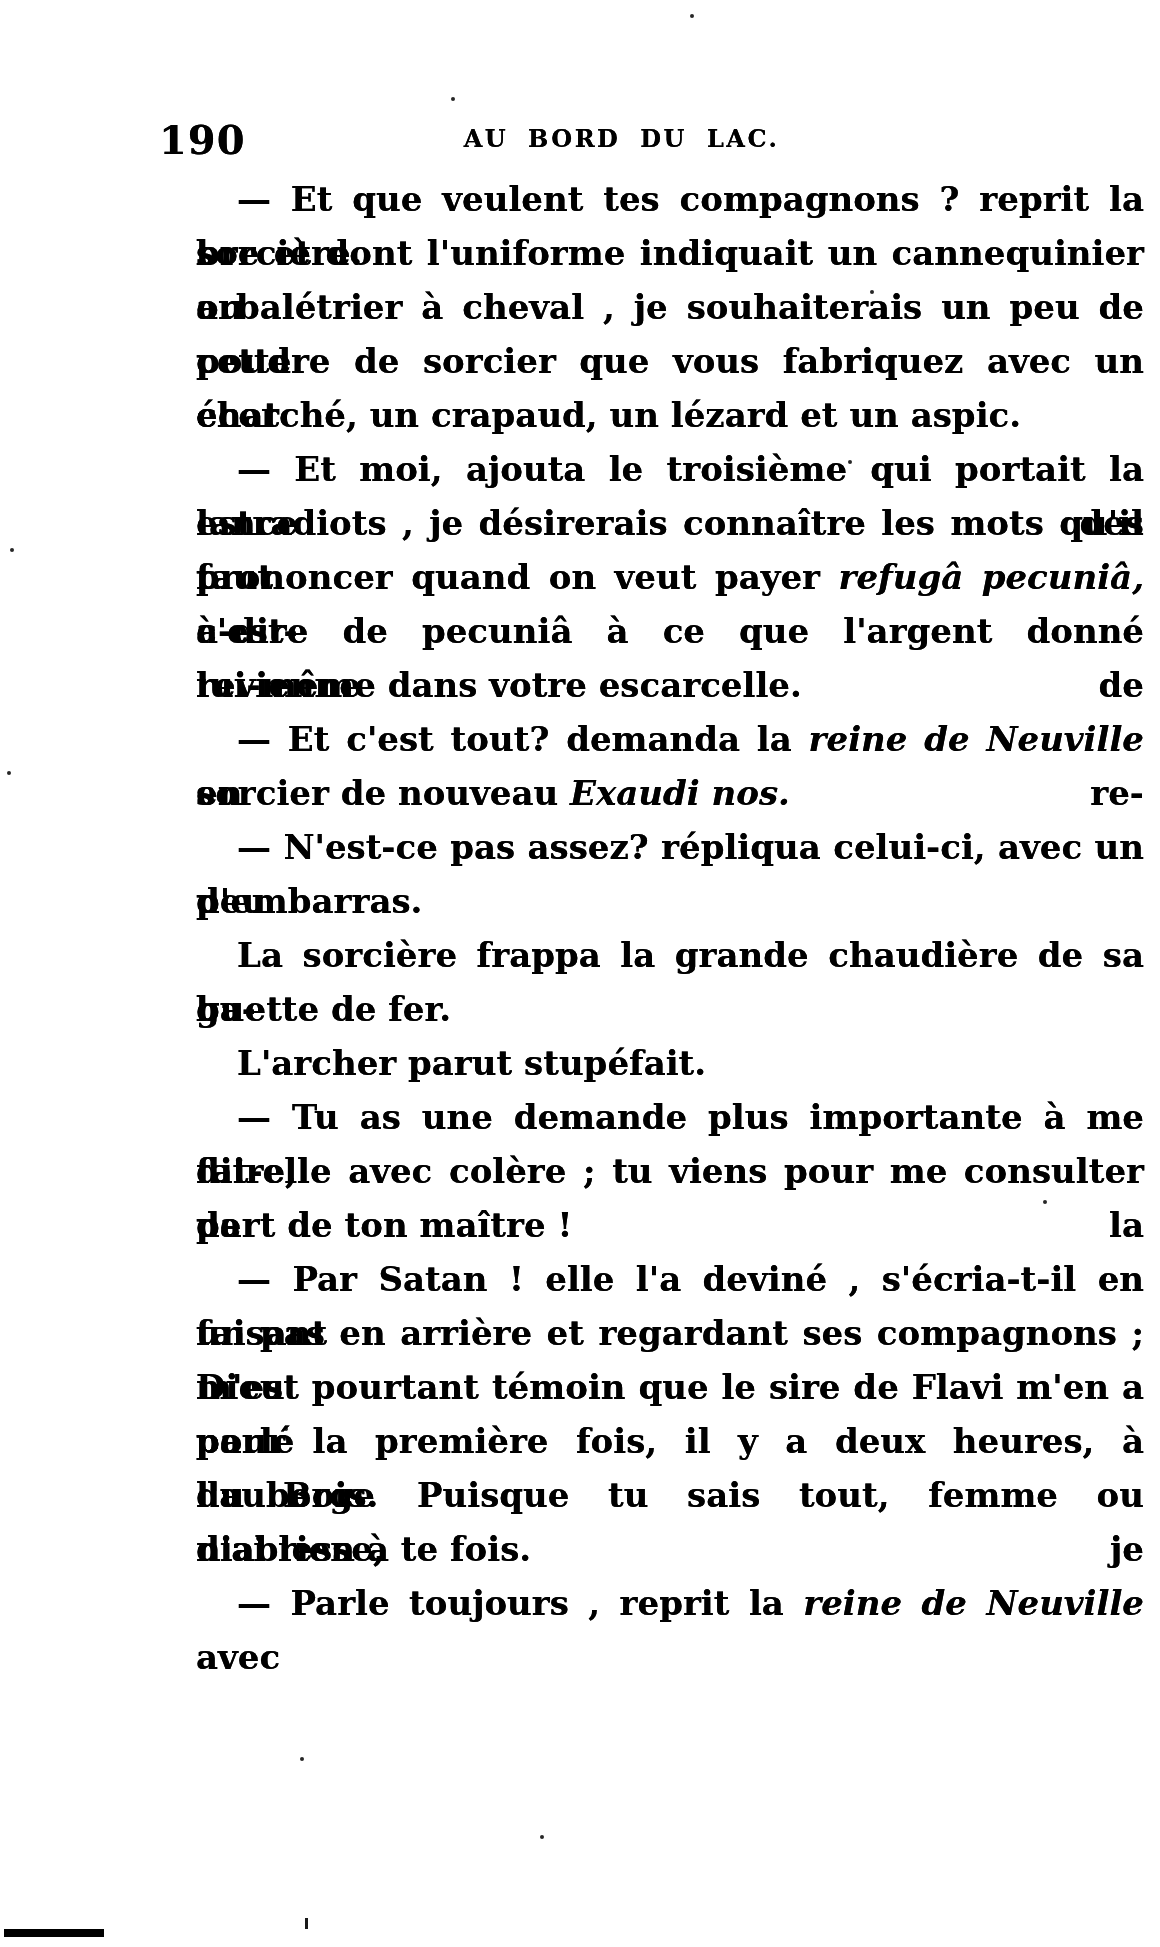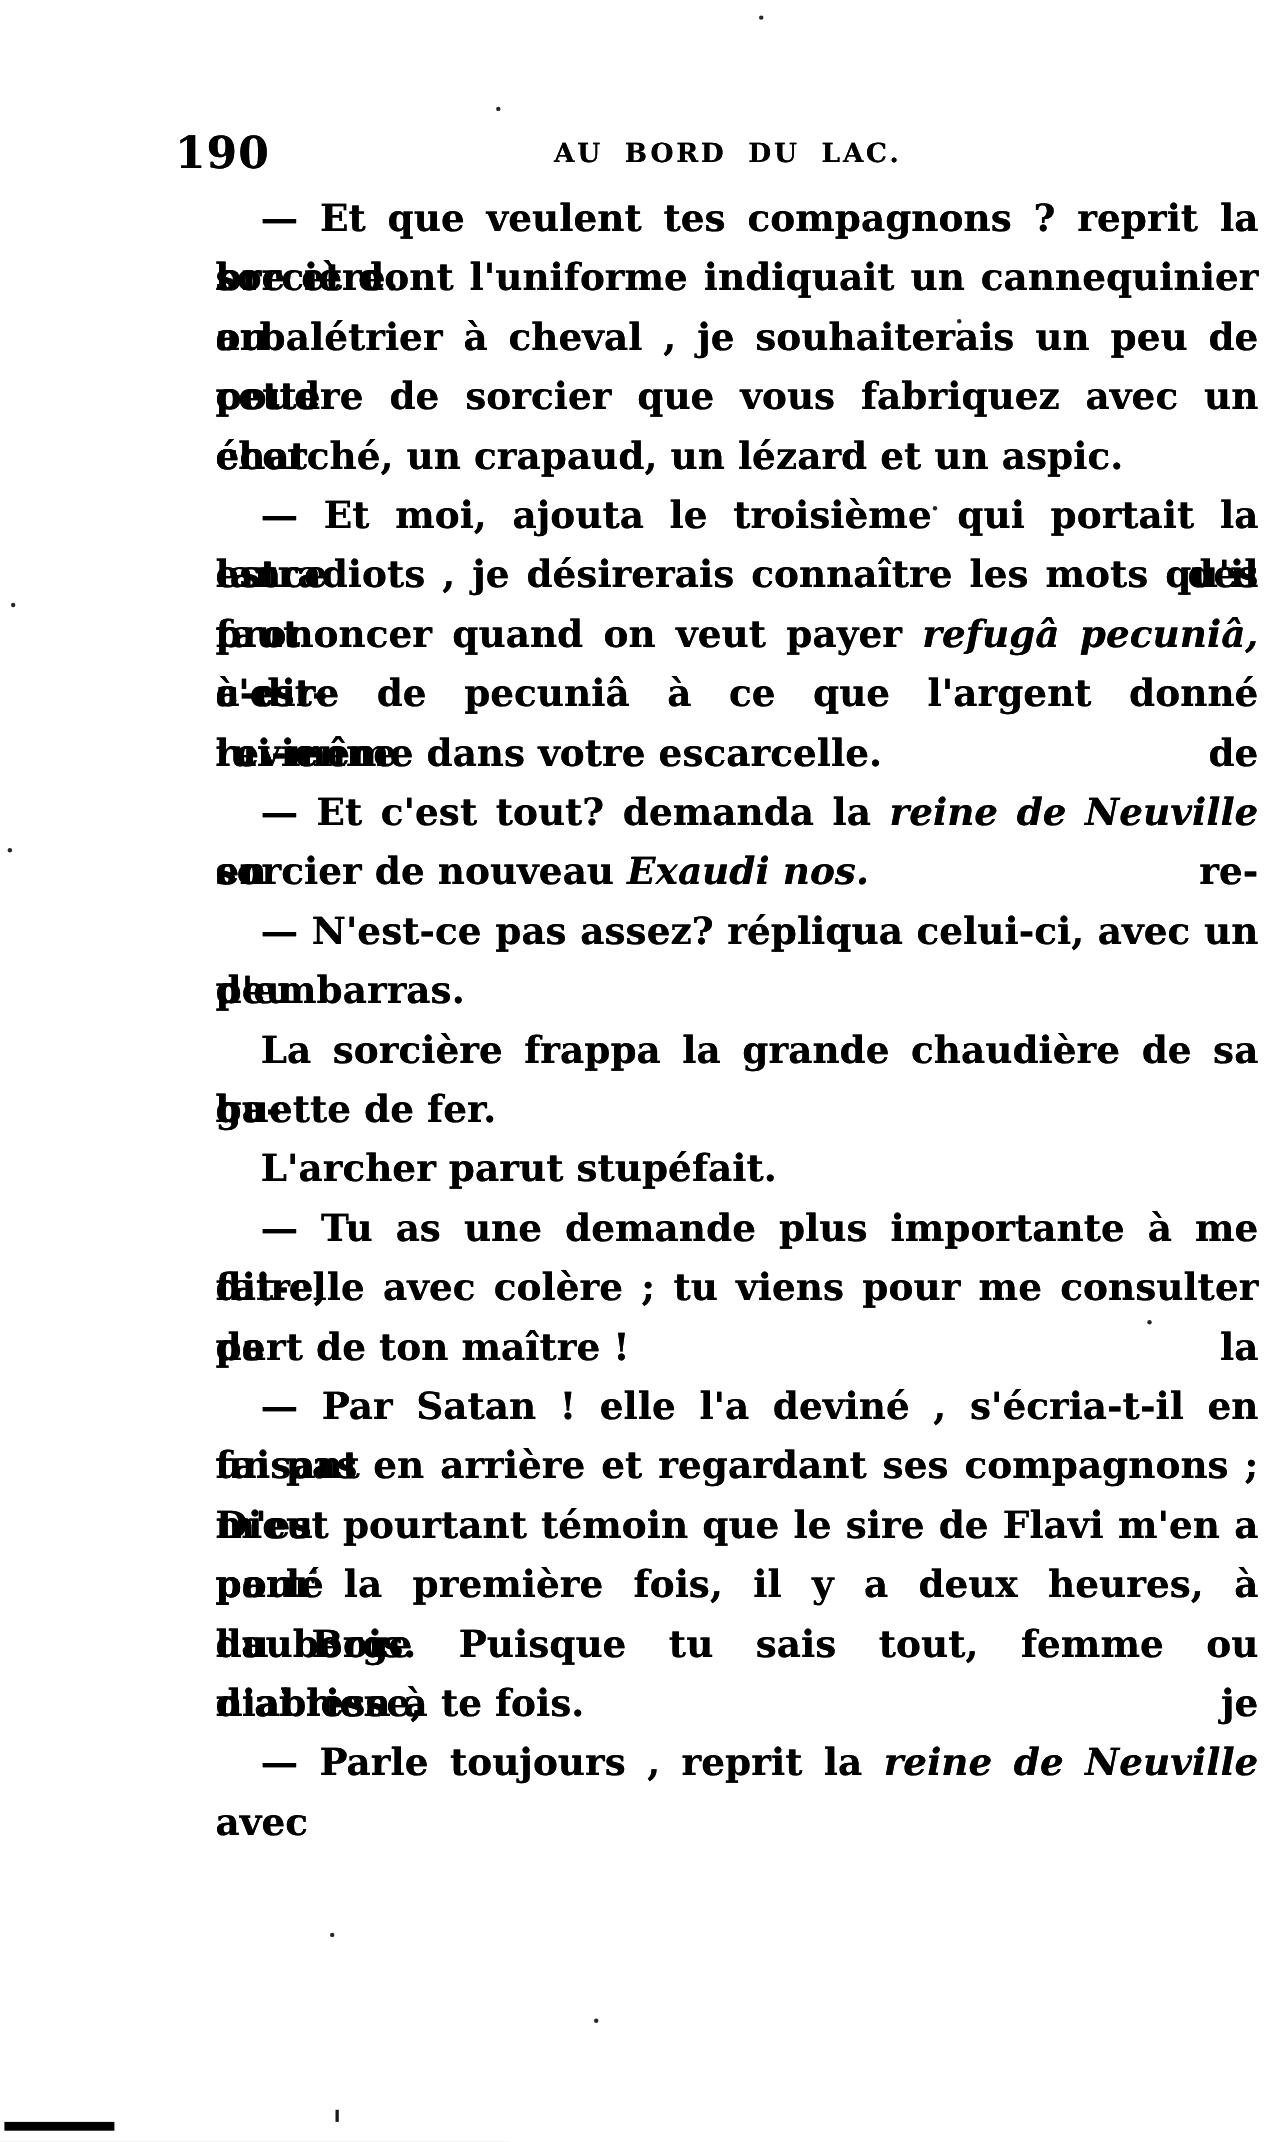--- a/index.html
+++ b/index.html
@@ -17,21 +17,20 @@
     position:absolute;left:2px;top:0;
     font-size:40px;font-weight:bold;letter-spacing:1px;
     text-shadow:0 0 0.6px rgba(0,0,0,.9);
   }
   .running-title{
     position:absolute;left:50%;top:8px;
     transform:translateX(-53%);
     font-size:24px;font-weight:bold;
     letter-spacing:2.5px;word-spacing:9px;white-space:nowrap;
     text-shadow:0 0 0.6px rgba(0,0,0,.9);
-    margin-left:40px;
   }
   .bodytext{
     position:absolute;left:157px;top:172px;width:948px;margin-left:39px;
   }
   .para{margin:0;padding:0;}
   .line{
     height:54px;line-height:54px;
     font-size:34px;font-weight:bold;
     white-space:normal;
     text-shadow:0 0 0.6px rgba(0,0,0,.85);

